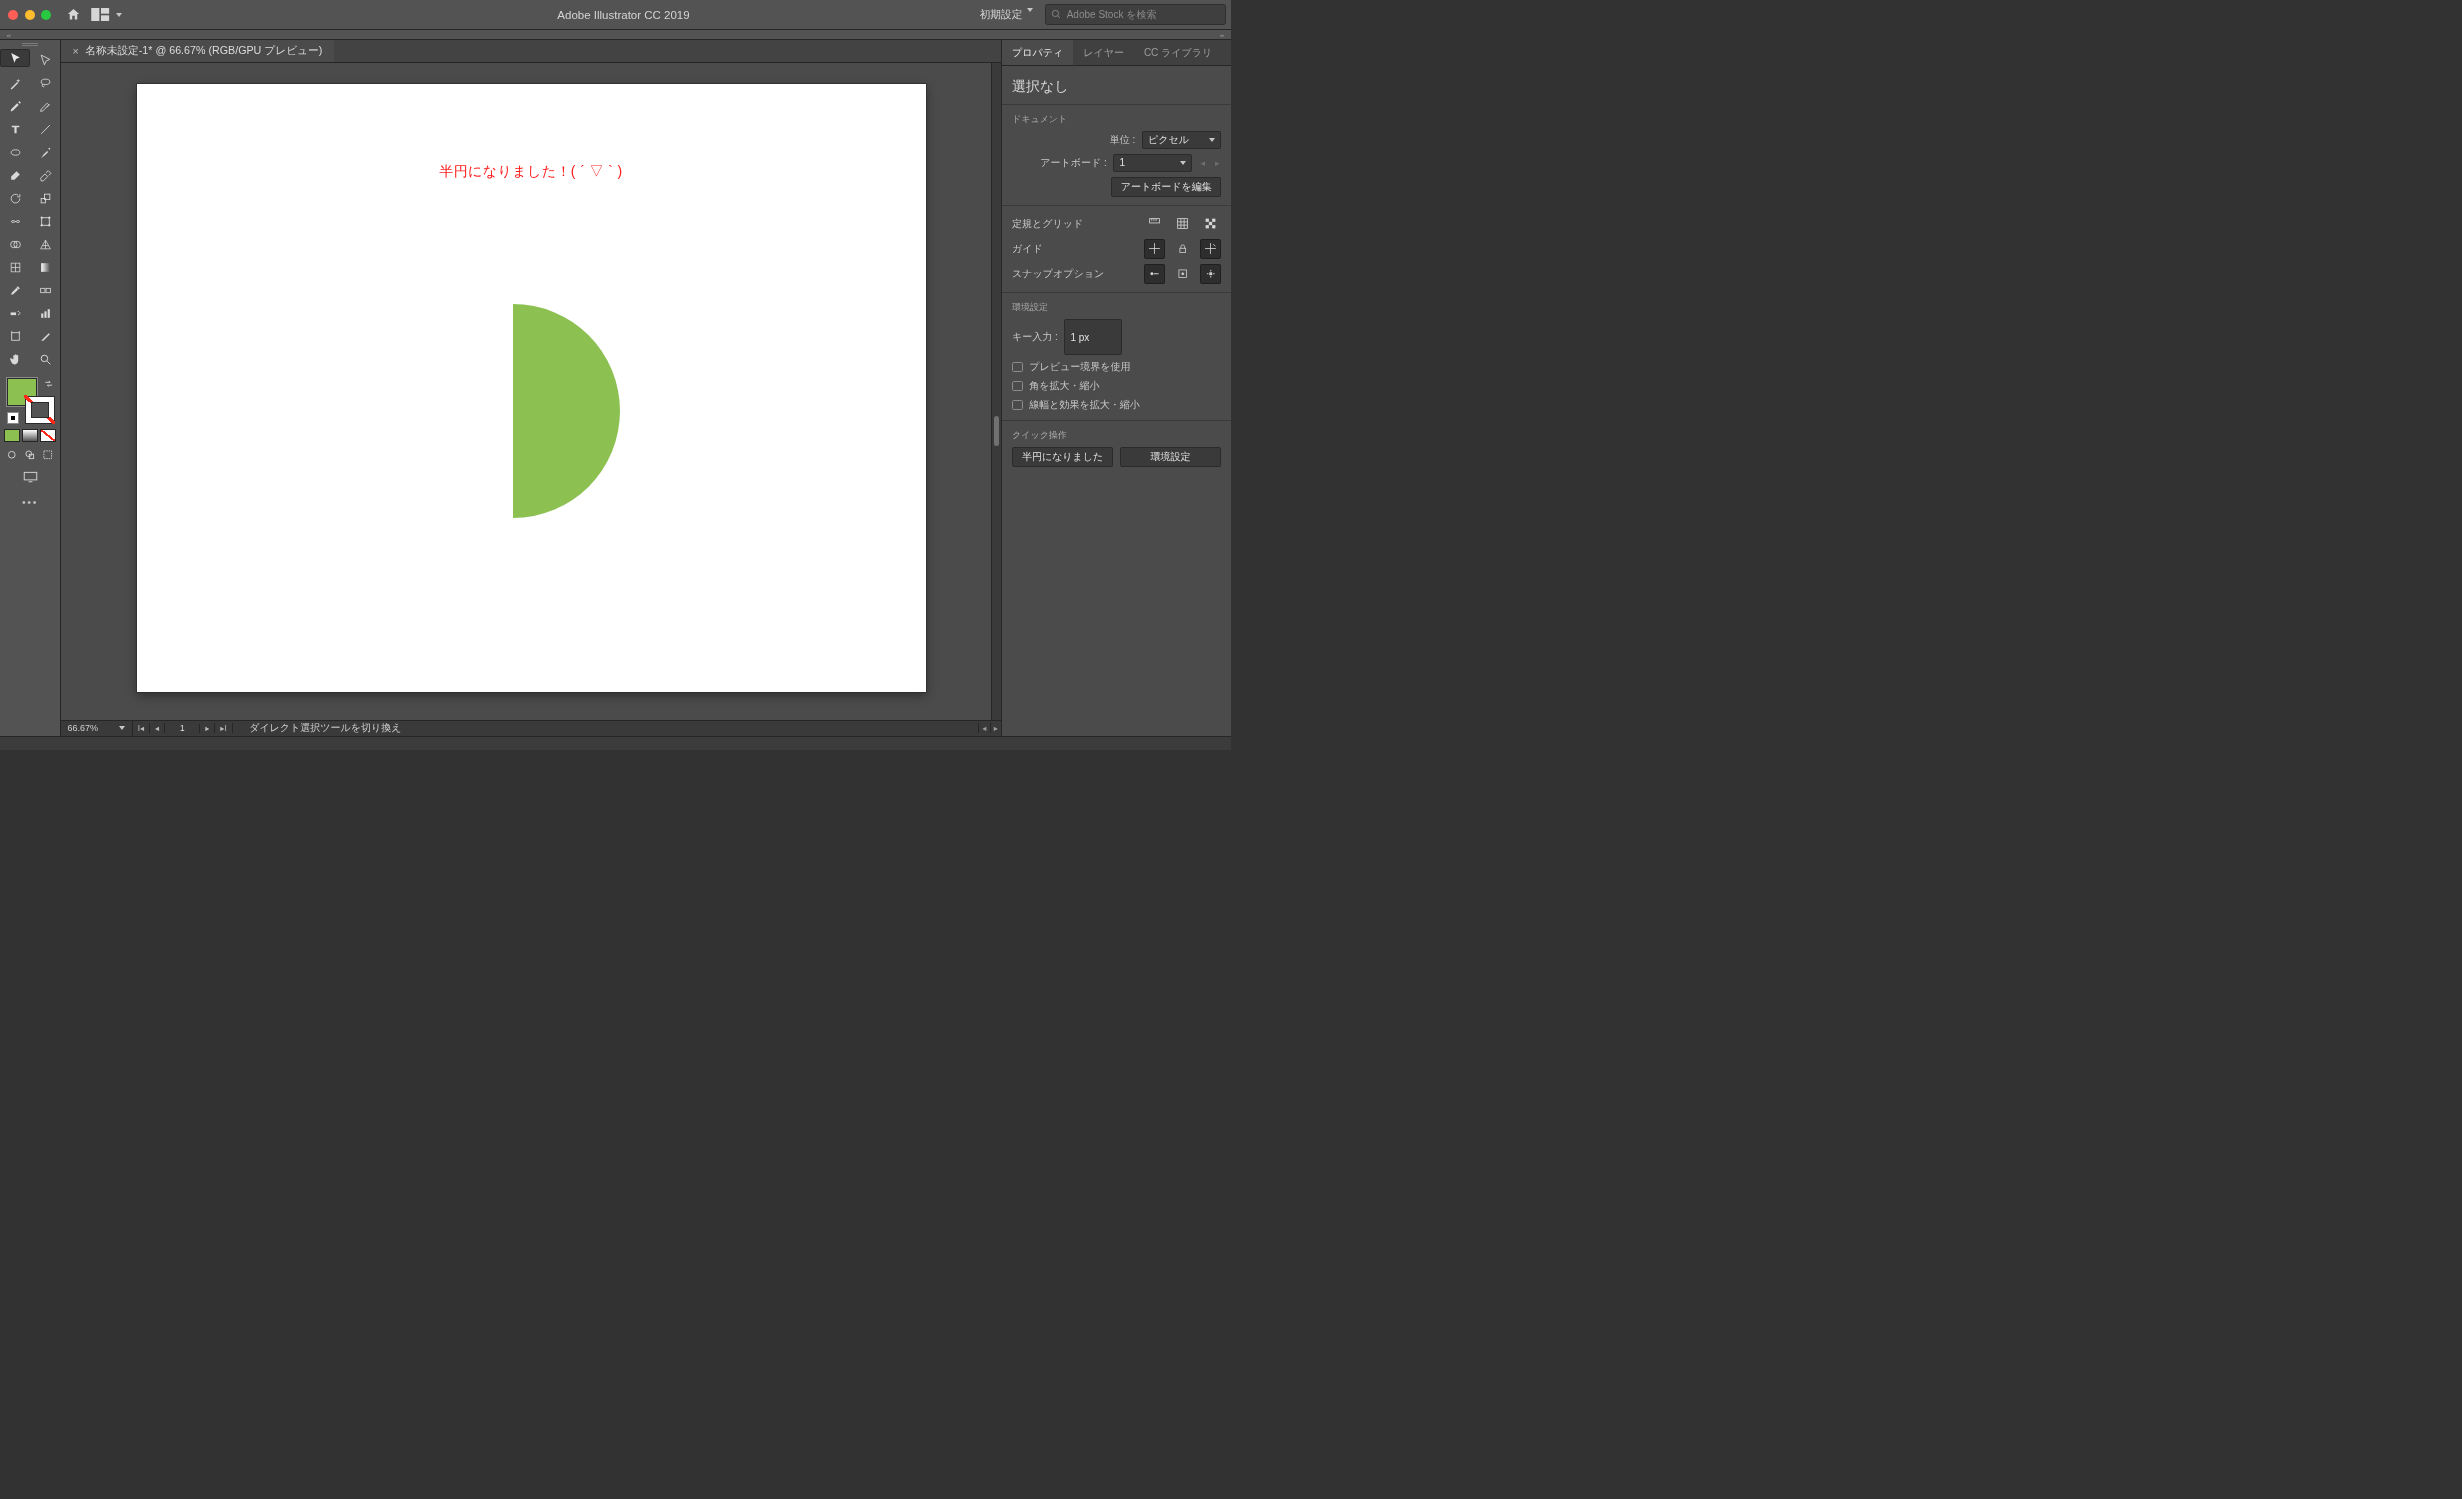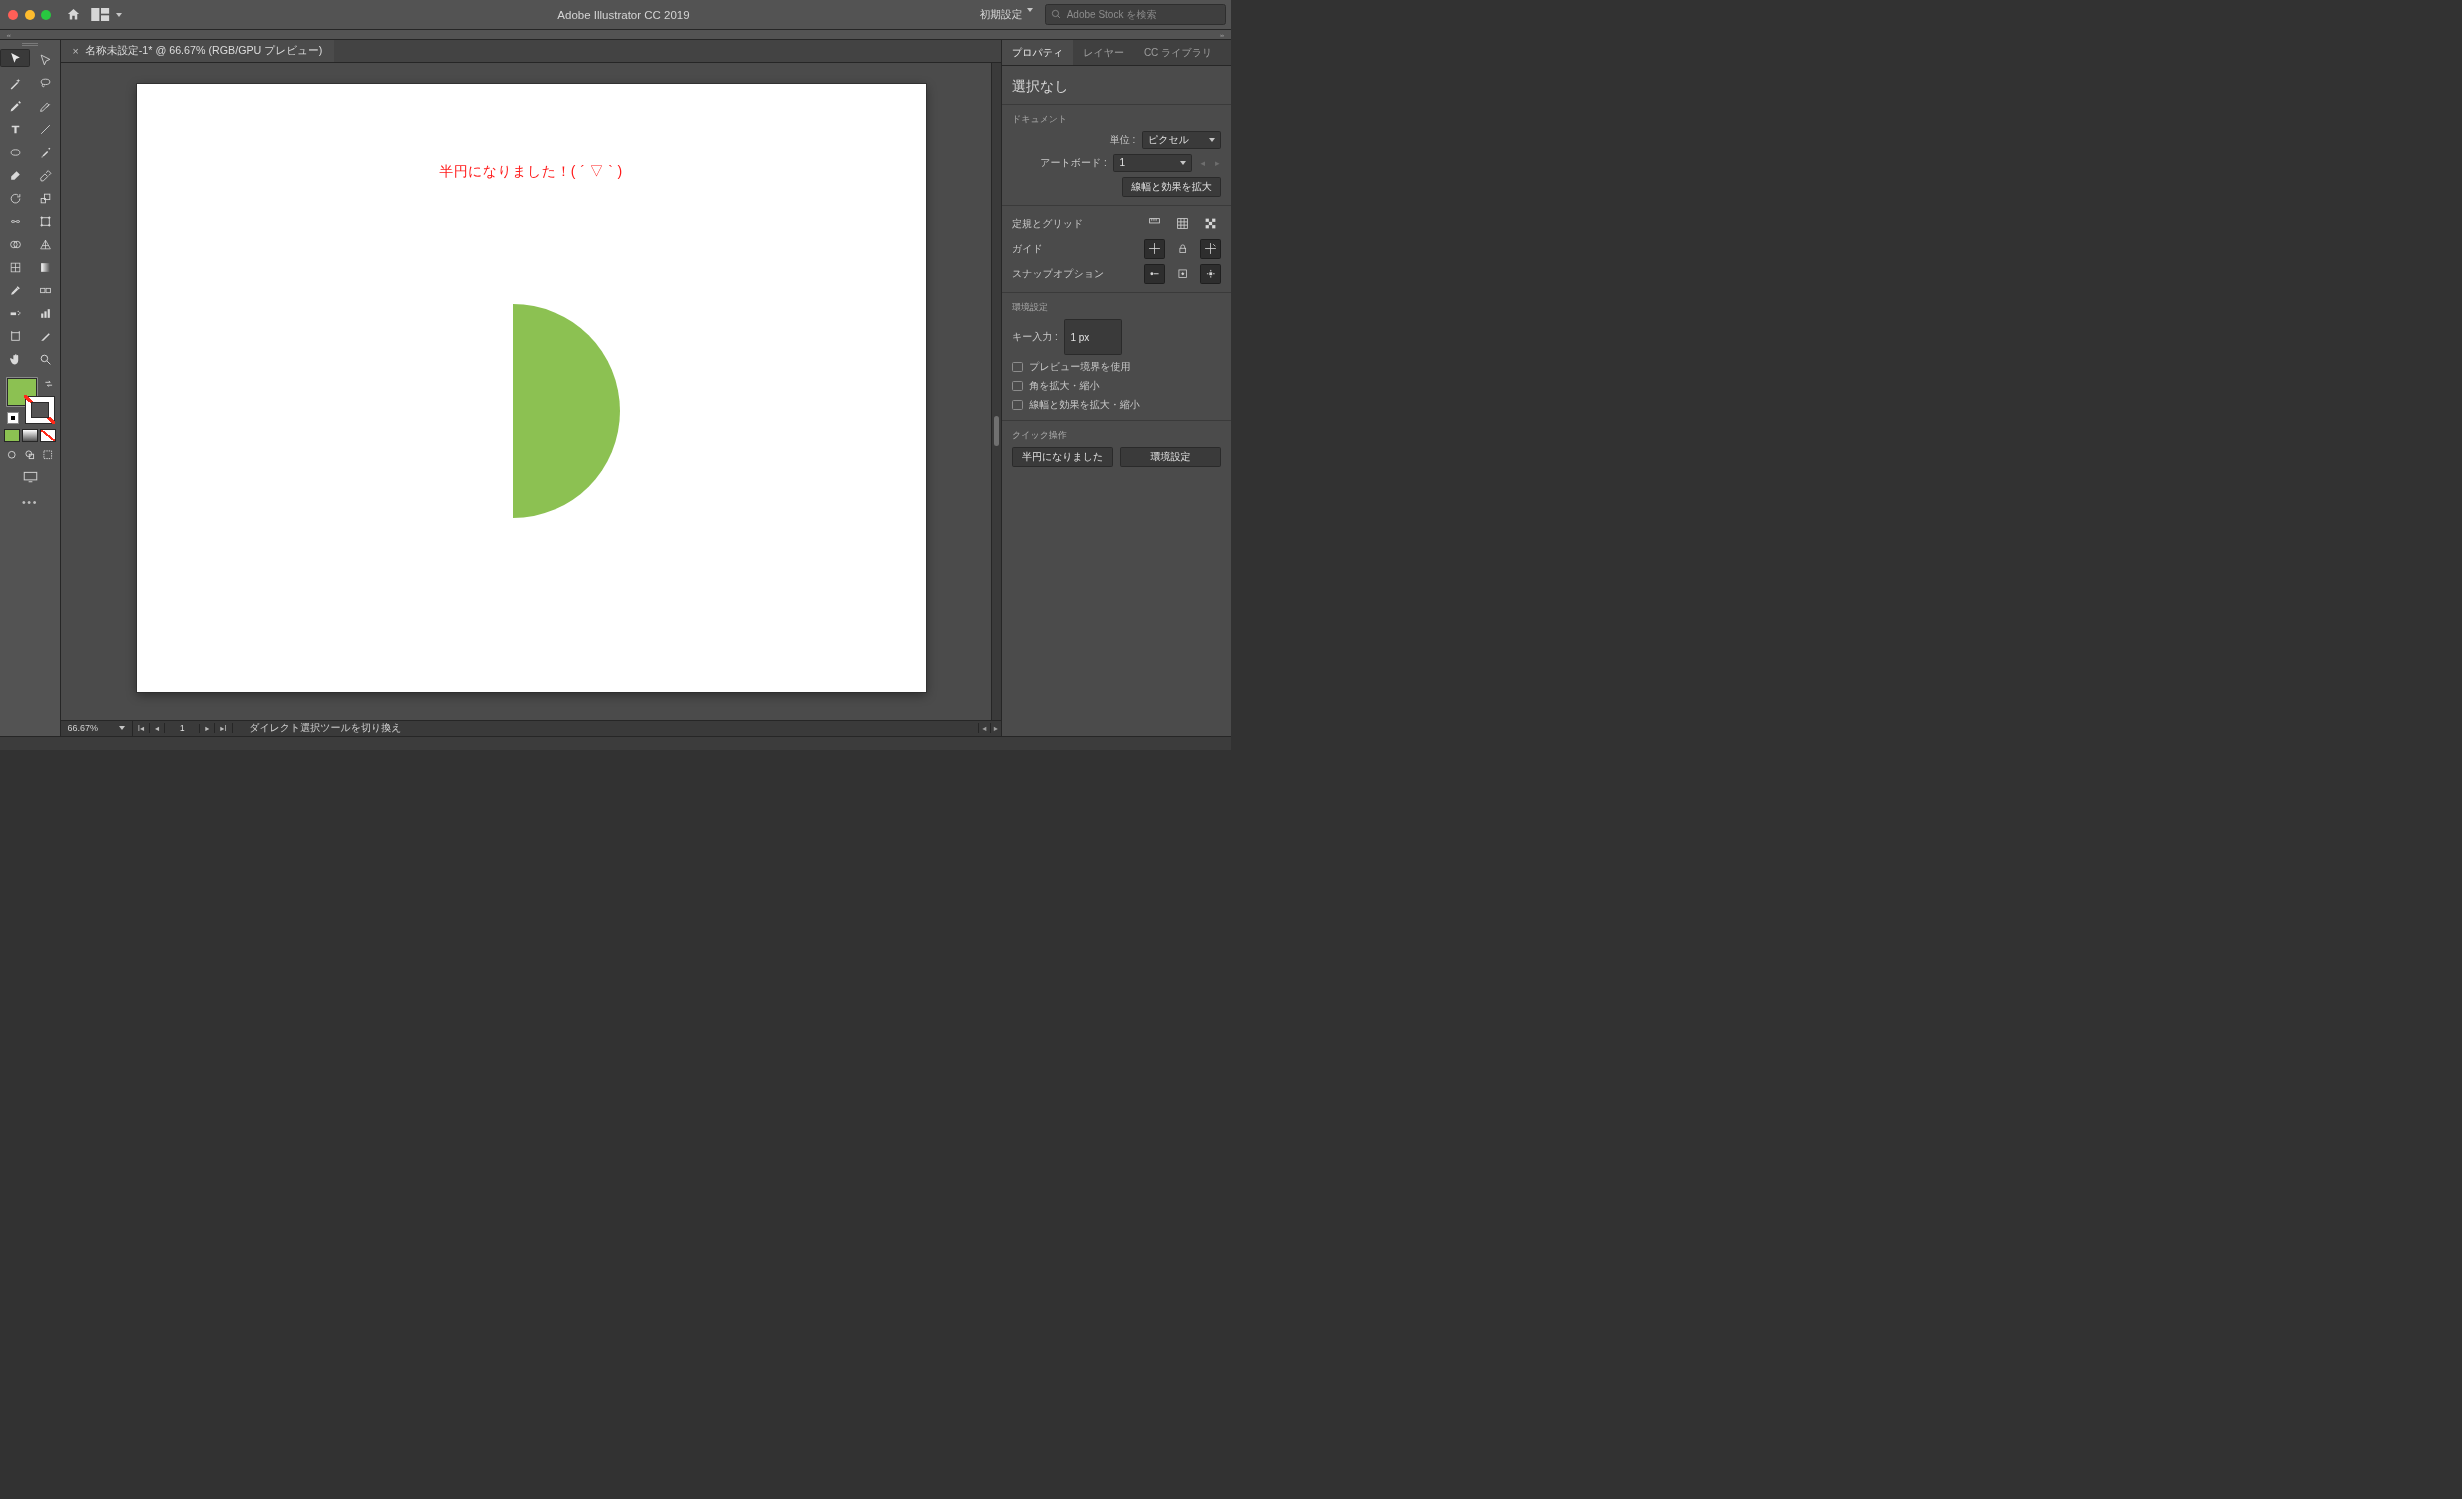--- a/index.html
+++ b/index.html
@@ -445,21 +445,21 @@
         <div class="sel" style="width:79px">
           <span>1</span>
             <span class="chev"></span>
         </div>
         <span class="arrow-dim">◂</span>
         <span class="arrow-dim">▸</span>
       </div>
 
       <div class="row right">
         <div class="btn">
-            <span>線幅と効果を拡大</span>
+            <span>アートボードを編集</span>
           </div>
       </div>
 
       <div class="divider"></div>
 
       <div class="row">
         <span style="flex:1">定規とグリッド</span>
         <span class="ic-btn plain">
             <svg width="13" height="13" viewBox="0 0 24 24" fill="none" stroke="#d6d6d6" stroke-width="1.5">
               <rect x="3" y="3" width="18" height="8"></rect>

